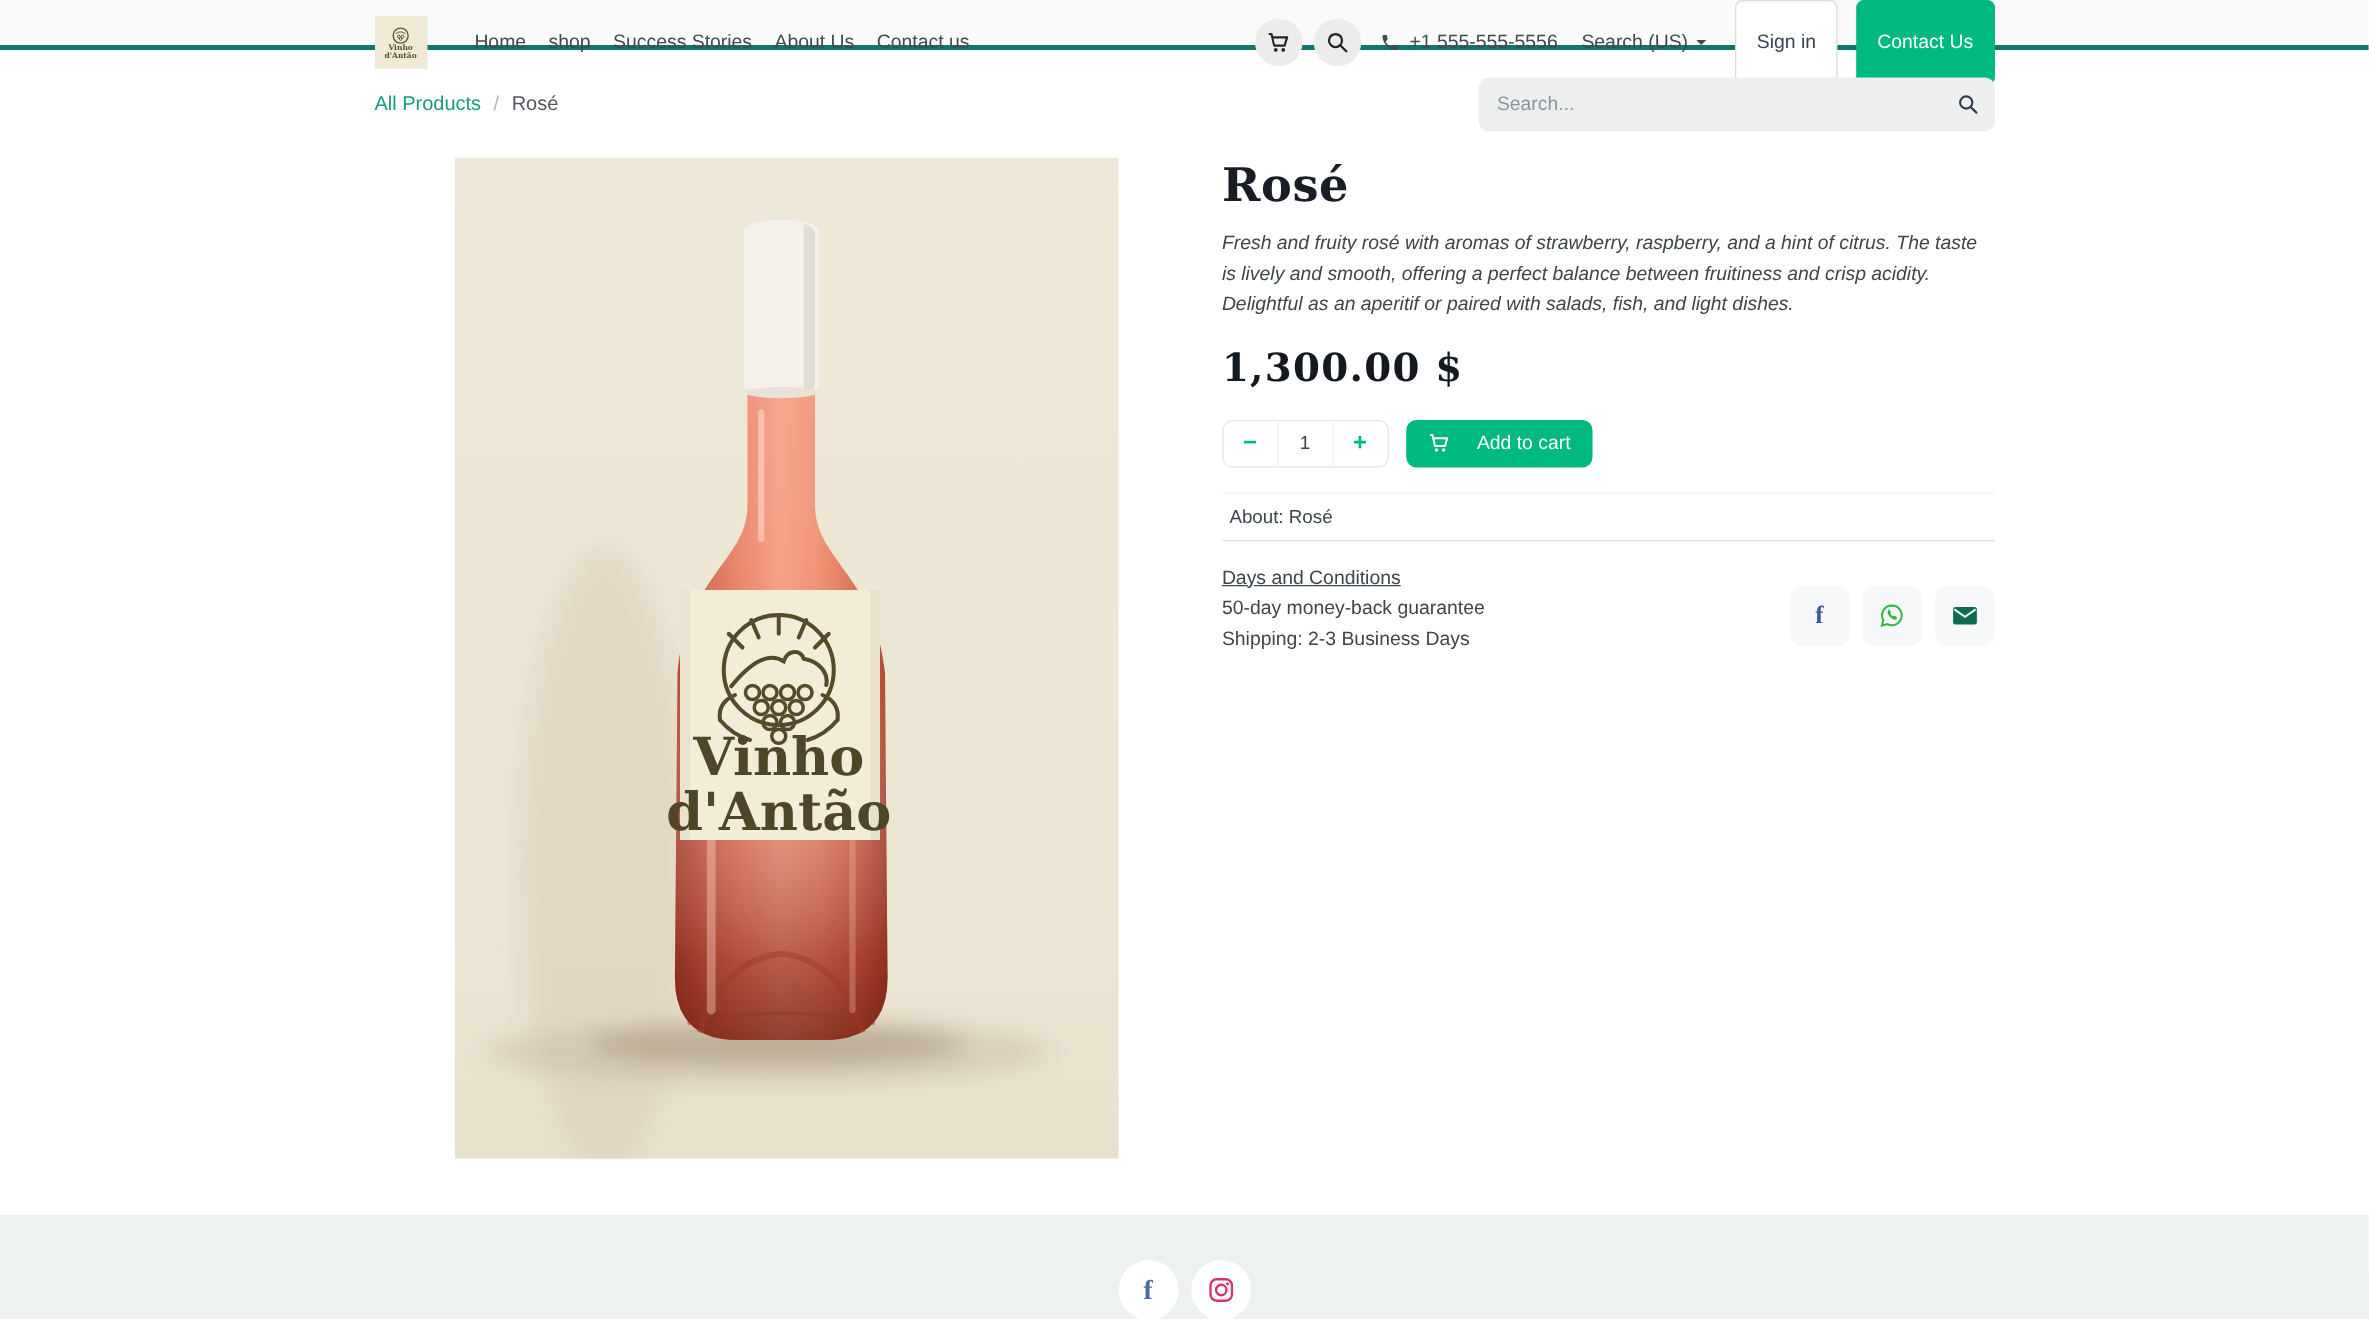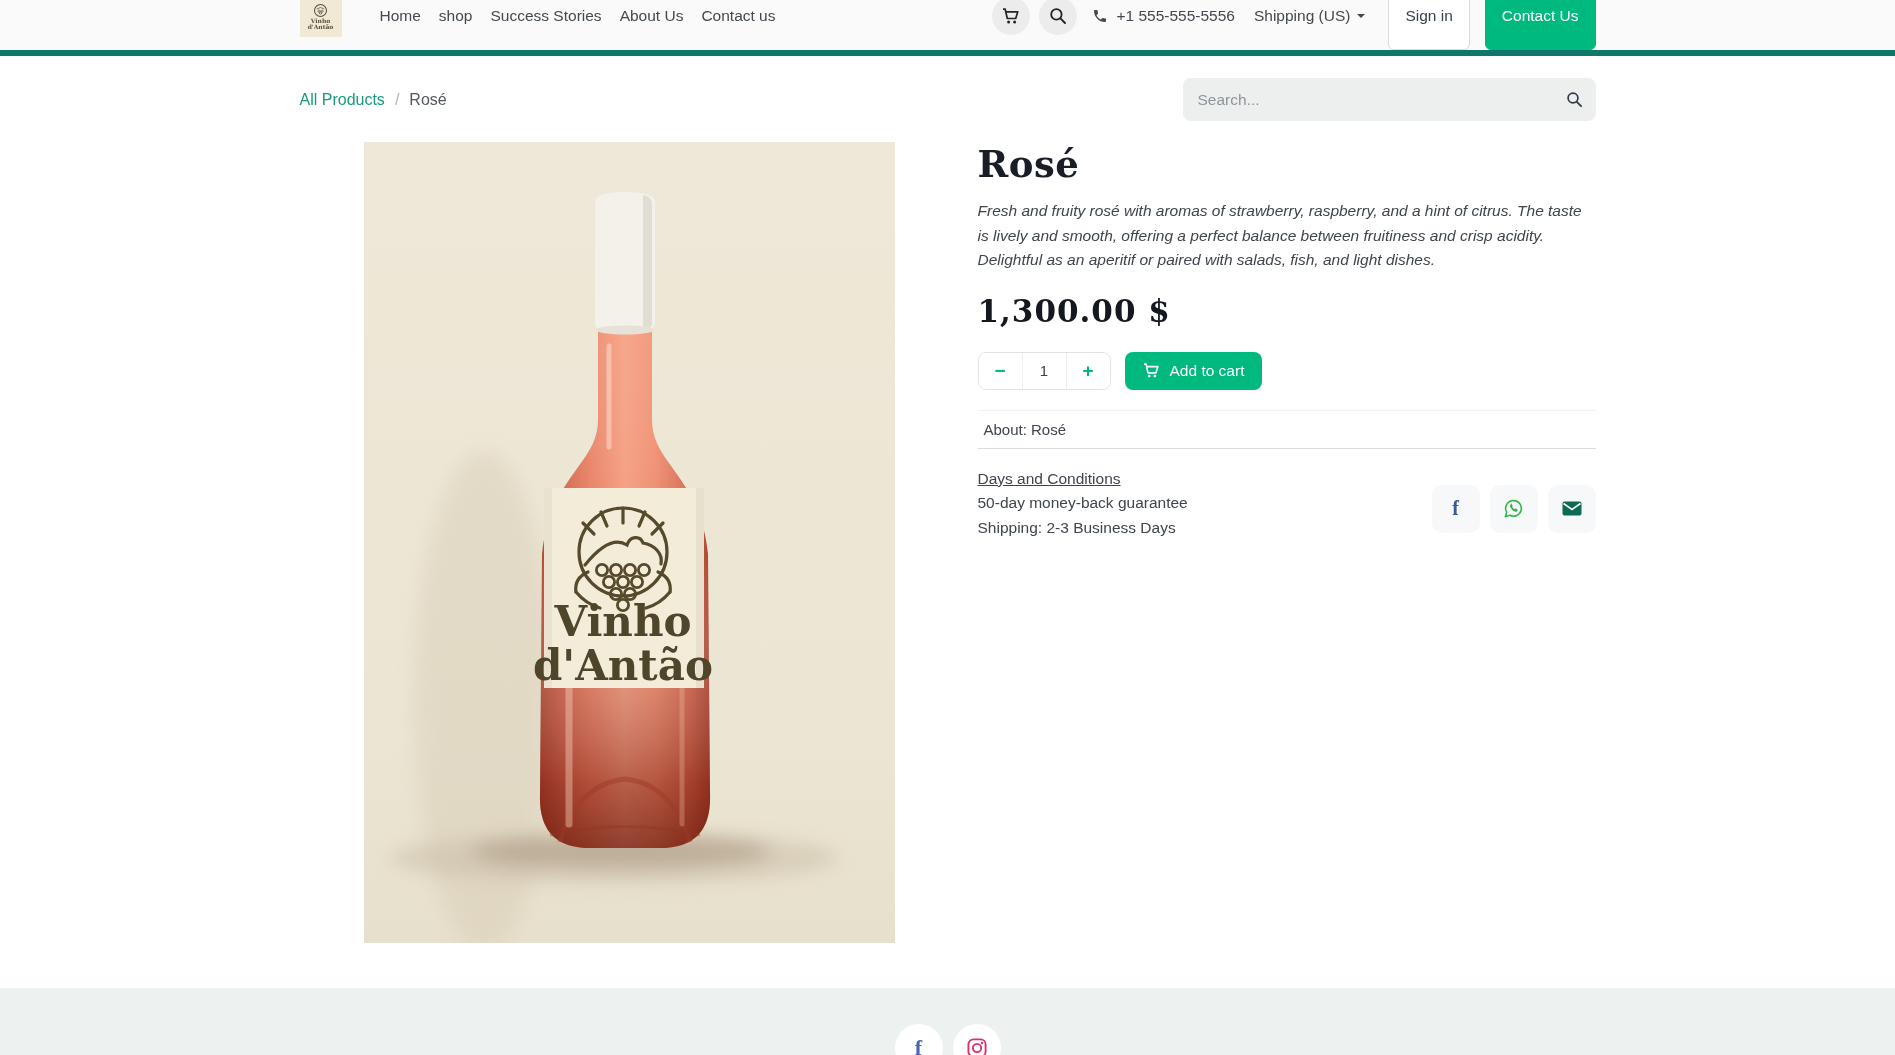--- a/index.html
+++ b/index.html
@@ -12,21 +12,21 @@
   }
   *{box-sizing:border-box}
   html,body{margin:0;padding:0}
   body{
     width:1895px;height:1055px;overflow:hidden;background:#fff;
     font-family:"Liberation Sans",sans-serif;color:var(--gray);
   }
   .container{width:1320px;margin:0 auto;padding:0 12px}
 
   
-  header.topbar{height:56px;background:#fafafa;border-bottom:6px solid #0f766e;display:flex;align-items:flex-end}
+  header.topbar{height:40px;background:#fafafa;border-bottom:4px solid #0f766e;display:flex;align-items:flex-start}
   .topbar-inner{width:1320px;margin:0 auto;padding:0 12px;display:flex;align-items:center}
   .logo{width:42px;height:42px;background:#efe9d5;display:flex;flex-direction:column;align-items:center;justify-content:center;line-height:1;text-decoration:none;flex:0 0 auto}
   .logo .logo-txt{font-family:"DejaVu Serif",serif;font-weight:bold;font-size:6px;color:#5a5037;letter-spacing:0}
   nav.mainnav{display:flex;align-items:center;margin-left:30px;gap:2px}
   nav.mainnav a{color:#43494f;text-decoration:none;font-size:15.5px;padding:8px 8px;white-space:nowrap}
   .top-right{margin-left:auto;display:flex;align-items:center;gap:9px}
   .icon-circle{width:38px;height:38px;border-radius:50%;background:#ececec;border:none;display:flex;align-items:center;justify-content:center;cursor:pointer;padding:0}
   .phone-link{display:flex;align-items:center;gap:8px;color:#43494f;font-size:15.5px;margin-left:6px;cursor:pointer;white-space:nowrap}
   .lang{display:flex;align-items:center;gap:7px;color:#43494f;font-size:15.5px;margin-left:10px;cursor:pointer;white-space:nowrap}
   .caret{width:0;height:0;border:4px solid transparent;border-top-color:#43494f;margin-top:4px}
@@ -50,21 +50,21 @@
   .col-img{width:660px;flex:0 0 auto;display:flex;justify-content:center}
   .product-figure{width:531px;height:801px}
   .col-info{flex:1;padding-left:18px}
   h1.product-title{font-family:"DejaVu Serif",serif;font-weight:bold;font-size:37px;line-height:40px;color:#191e26;margin:2px 0 15px;letter-spacing:.5px}
   .product-desc{font-style:italic;font-size:15.5px;line-height:24.5px;color:#3e454d;margin:0;max-width:645px}
   .price{font-family:"DejaVu Serif",serif;font-weight:bold;font-size:31px;line-height:34px;letter-spacing:1px;color:#14181f;margin-top:21px}
   .buy-row{display:flex;align-items:center;gap:14px;margin-top:24px}
   .qty{display:flex;align-items:stretch;height:38px;border:1px solid #dfe3e7;border-radius:8px;background:#fff;overflow:hidden}
   .qty button{width:43px;background:#fff;border:none;color:var(--accent);font-size:19px;font-weight:bold;cursor:pointer;line-height:1}
   .qty input{width:45px;border:none;border-left:1px solid #eceef0;border-right:1px solid #eceef0;text-align:center;font-size:15px;color:#374151;outline:none}
-  .btn-add{height:38px;background:var(--accent);border:none;border-radius:8px;color:#fff;font-size:15.5px;padding:0 18px;display:flex;align-items:center;gap:10px;cursor:pointer}
+  .btn-add{height:38px;background:var(--accent);border:none;border-radius:8px;color:#fff;font-size:15.5px;padding:0 18px;display:flex;align-items:center;gap:22px;cursor:pointer}
   .variant-box{margin-top:20px;border-top:1px solid #eff1f3;padding:10px 6px;font-size:15px;color:#3e454d}
   hr.info-hr{border:none;border-top:1px solid #d9dde0;margin:0}
   .terms-row{display:flex;justify-content:space-between;margin-top:18px}
   .terms-text{font-size:15.5px;line-height:24.5px;color:#3e454d}
   .terms-text a{color:#3e454d}
   .share-row{display:flex;gap:10px;margin-top:18px;align-self:flex-start}
   .share-btn{width:48px;height:48px;border-radius:10px;background:#f6f8f9;border:none;display:flex;align-items:center;justify-content:center;cursor:pointer}
   .fb-glyph{font-size:20px;font-weight:bold;color:#3b5998;font-family:"Liberation Serif",serif}
 
   
@@ -109,21 +109,21 @@
           <line x1="11.4" y1="11.4" x2="16" y2="16" stroke="#212529" stroke-width="1.9" stroke-linecap="round"></line>
         </svg>
       </button>
       <div class="phone-link">
         <svg width="16" height="16" viewBox="0 0 24 24">
           <path d="M6.6 10.8c1.5 2.8 3.8 5.1 6.6 6.6l2.2-2.2c.3-.3.7-.4 1-.2 1.1.4 2.3.6 3.6.6.6 0 1 .4 1 1V20c0 .6-.4 1-1 1C10.6 21 3 13.4 3 4c0-.6.4-1 1-1h3.5c.6 0 1 .4 1 1 0 1.2.2 2.4.6 3.6.1.3 0 .7-.2 1l-2.3 2.2z" fill="#43494f"></path>
         </svg>
         <span>+1 555-555-5556</span>
       </div>
       <div class="lang">
-        <span>Shipping (US)</span>
+        <span>Search (US)</span>
         <span class="caret"></span>
       </div>
       <button class="btn btn-signin">Sign in</button>
       <button class="btn btn-contact">Contact Us</button>
     </div>
   </div>
 </header>
 
 <main>
   <div class="container crumb-row">

